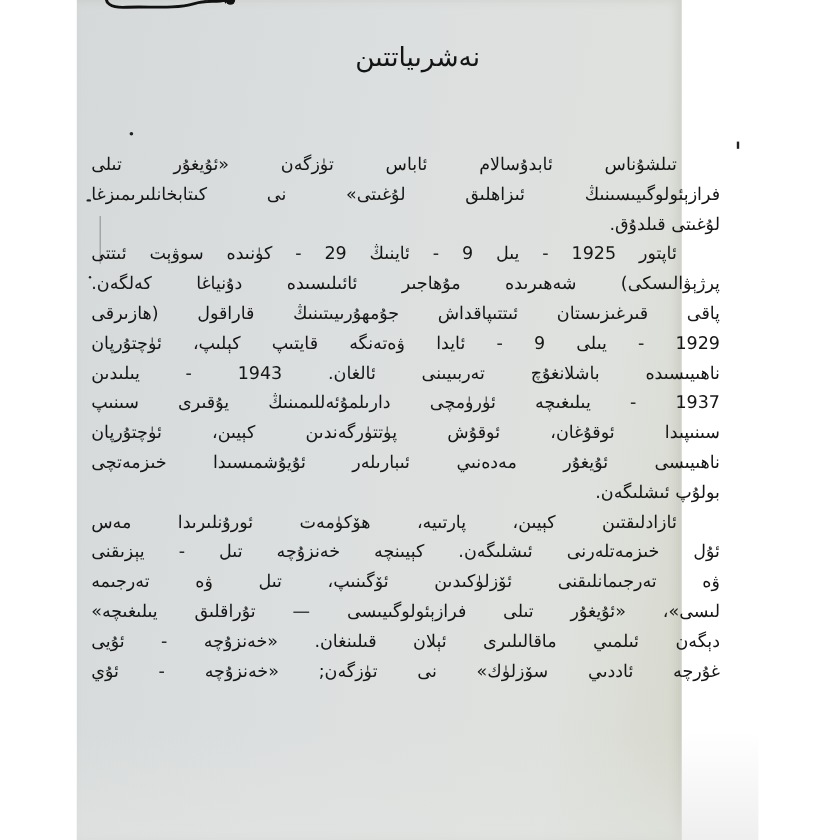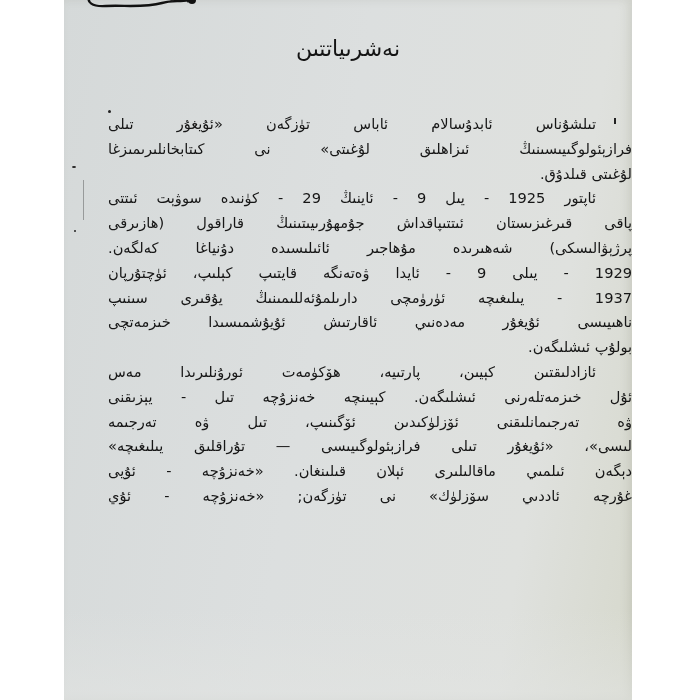--- a/index.html
+++ b/index.html
@@ -7,21 +7,21 @@
     padding: 0;
     width: 700px;
     height: 700px;
     background: #ffffff;
     overflow: hidden;
   }
   .page {
     position: absolute;
     left: 64px;
     top: 0;
-    width: 568px;
+    width: 504px;
     height: 700px;
     background: linear-gradient(100deg, #d5d9d9 0%, #dcdfdf 45%, #dfe1de 80%, #d6d8cc 100%);
     box-shadow: inset -4px 0 8px rgba(120,120,100,0.15);
   }
   .ornament {
     position: absolute;
     left: 20px;
     top: -6px;
     width: 130px;
     height: 22px;
@@ -33,31 +33,30 @@
     left: 0;
     width: 568px;
     text-align: center;
     direction: rtl;
     font-family: "DejaVu Sans", sans-serif;
     font-size: 22px;
     color: #141414;
   }
   .body-text {
     position: absolute;
-    top: 112px;
+    top: 126px;
     left: 12px;
     width: 524px;
     direction: rtl;
     text-align: justify;
     text-align-last: right;
     font-family: "DejaVu Sans", sans-serif;
     font-size: 14.6px;
     line-height: 24.8px;
     color: #161616;
-    margin-left: 32px;
   }
   .line {
     display: block;
     white-space: nowrap;
     text-align: justify;
     text-align-last: justify;
     height: 24.8px;
     overflow: hidden;
   }
   .line.last {
@@ -98,25 +97,27 @@
 
   <div class="title">نەشرىياتتىن</div>
 
   <div class="body-text">
 
     <span class="line indent">تىلشۇناس ئابدۇسالام ئاباس تۈزگەن «ئۇيغۇر تىلى</span>
     <span class="line">فرازېئولوگىيىسىنىڭ ئىزاھلىق لۇغىتى» نى كىتابخانلىرىمىزغا</span>
     <span class="line last">لۇغىتى قىلدۇق.</span>
 
     <span class="line indent">ئاپتور 1925 - يىل 9 - ئاينىڭ 29 - كۈنىدە سوۋېت ئىتتى</span>
+    <span class="line">پرژېۋالىسكى) شەھىرىدە مۇھاجىر ئائىلىسىدە دۇنياغا كەلگەن.</span>
     <span class="line">پاقى قىرغىزىستان ئىتتىپاقداش جۇمھۇرىيىتىنىڭ قاراقول (ھازىرقى</span>
-    <span class="line">پرژېۋالىسكى) شەھىرىدە مۇھاجىر ئائىلىسىدە دۇنياغا كەلگەن.</span>
     <span class="line">1929 - يىلى 9 - ئايدا ۋەتەنگە قايتىپ كېلىپ، ئۈچتۇرپان</span>
+    <span class="line">ناھىيىسىدە باشلانغۇچ تەربىيىنى ئالغان. 1943 - يىلىدىن</span>
     <span class="line">1937 - يىلىغىچە ئۈرۈمچى دارىلمۇئەللىمىنىڭ يۇقىرى سىنىپ</span>
-    <span class="line">ناھىيىسى ئۇيغۇر مەدەنىي ئاقارتىش ئۇيۇشمىسىدا خىزمەتچى</span>
+    <span class="line">سىنىپىدا ئوقۇغان، ئوقۇش پۈتتۈرگەندىن كېيىن، ئۈچتۇرپان</span>
+    <span class="line">ناھىيىسى ئۇيغۇر مەدەنىي ئىبارىلەر ئۇيۇشمىسىدا خىزمەتچى</span>
     <span class="line last">بولۇپ ئىشلىگەن.</span>
 
     <span class="line indent">ئازادلىقتىن كېيىن، پارتىيە، ھۆكۈمەت ئورۇنلىرىدا مەس</span>
     <span class="line">ئۇل خىزمەتلەرنى ئىشلىگەن. كېيىنچە خەنزۇچە تىل - يېزىقنى</span>
     <span class="line">ۋە تەرجىمانلىقنى ئۆزلۈكىدىن ئۆگىنىپ، تىل ۋە تەرجىمە</span>
     <span class="line">لىسى»، «ئۇيغۇر تىلى فرازېئولوگىيىسى — تۇراقلىق يىلىغىچە»</span>
     <span class="line">دېگەن ئىلمىي ماقالىلىرى ئېلان قىلىنغان. «خەنزۇچە - ئۇيى</span>
     <span class="line">غۇرچە ئاددىي سۆزلۈك» نى تۈزگەن; «خەنزۇچە - ئۇي</span>
   </div>
 

